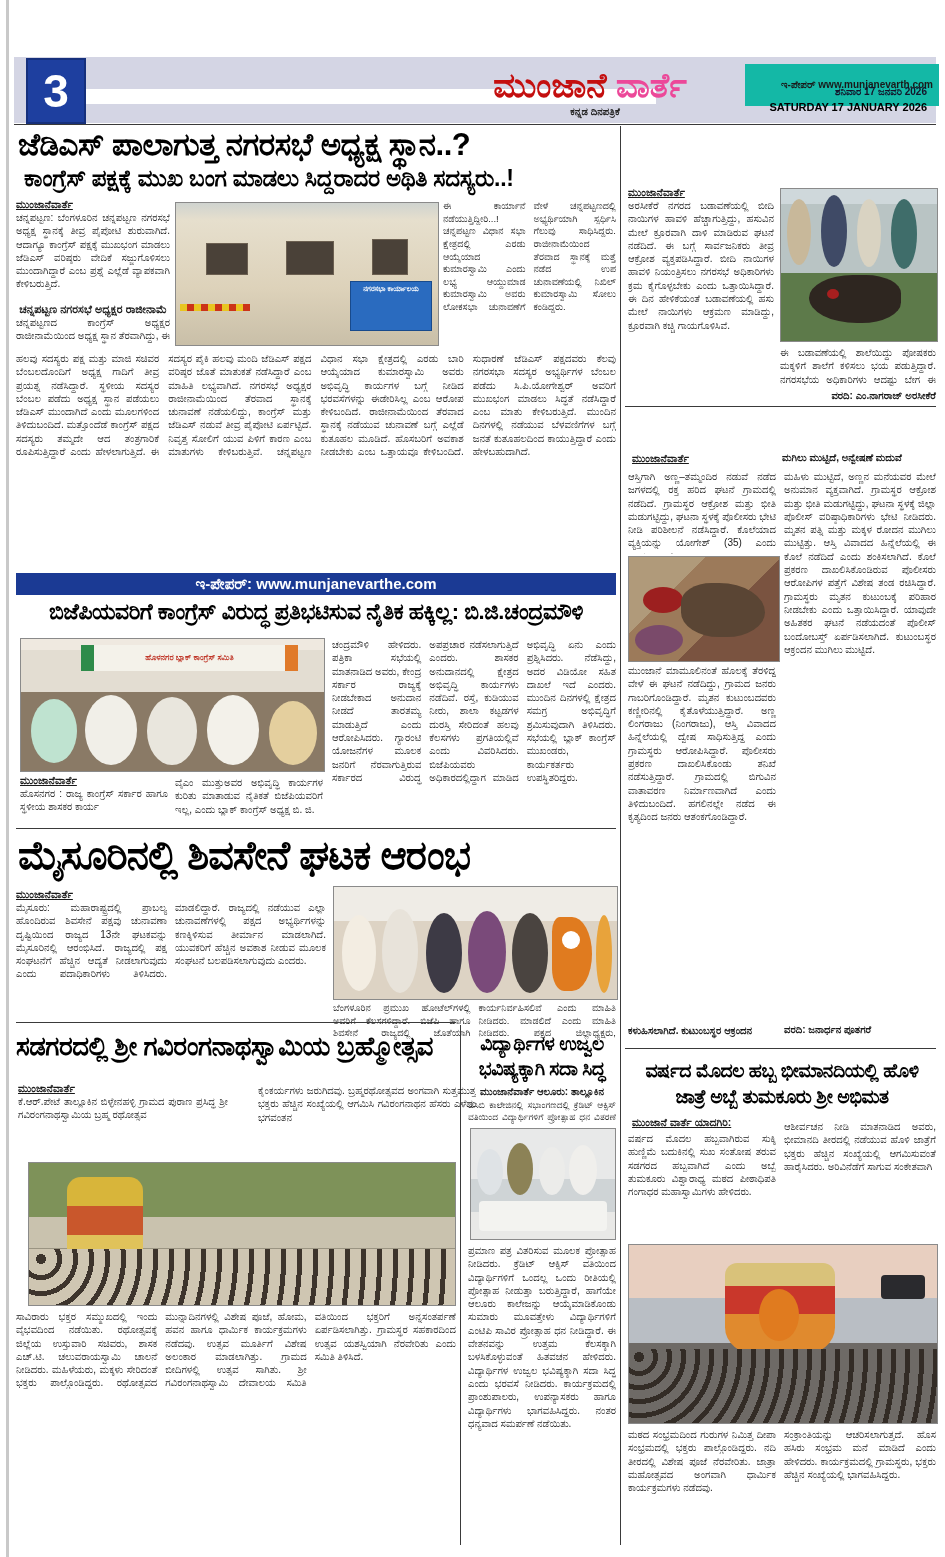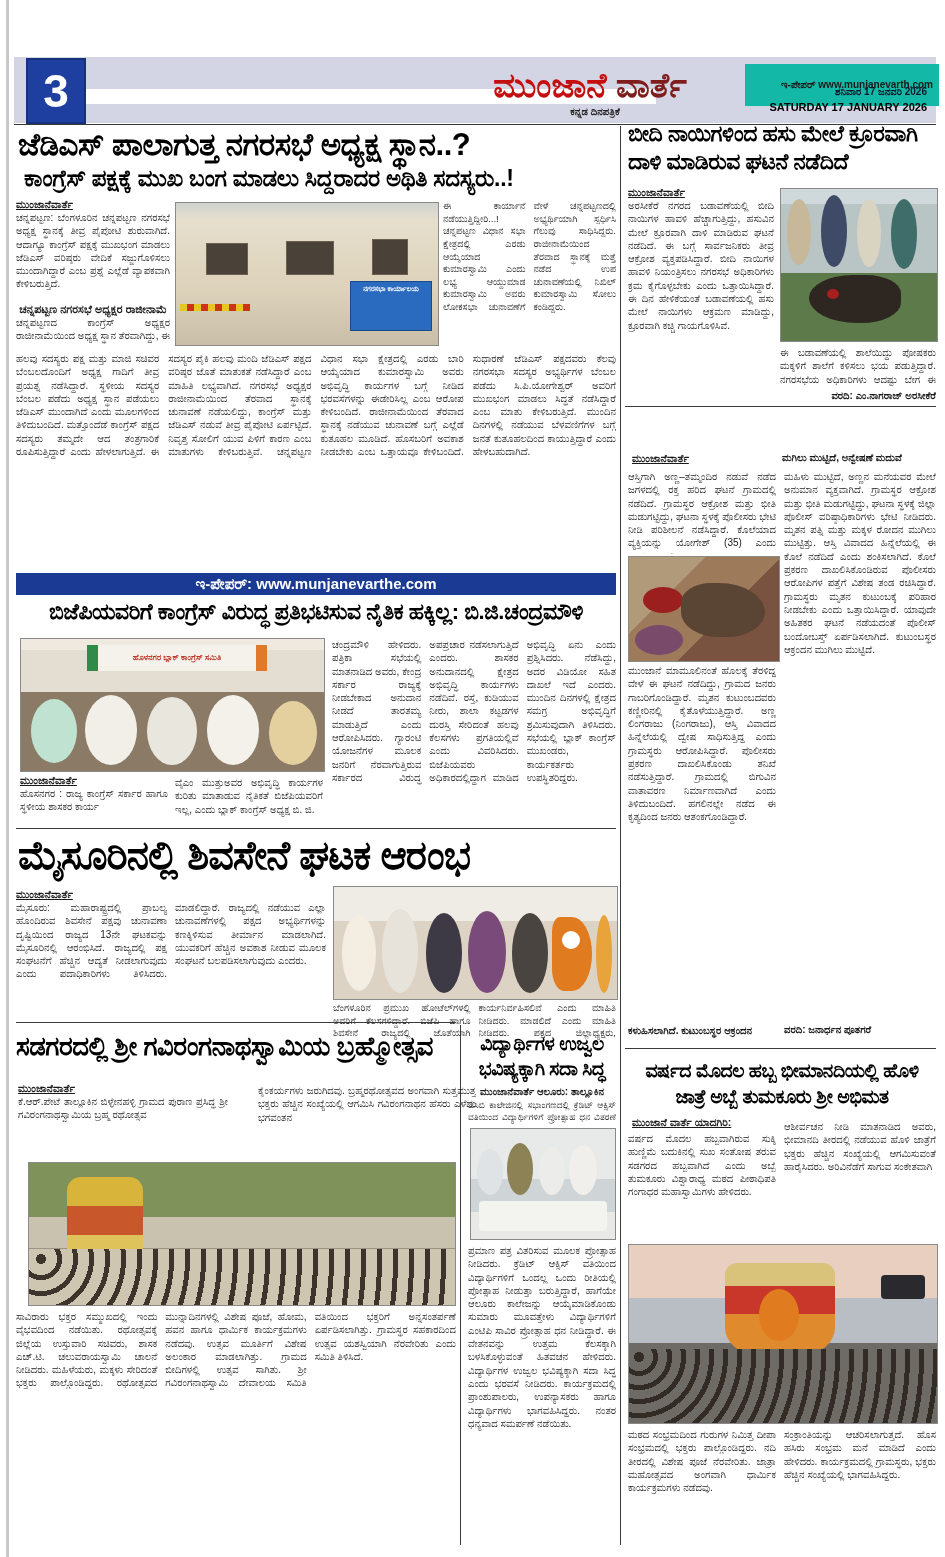--- a/index.html
+++ b/index.html
@@ -5,21 +5,21 @@
   html,body{margin:0;padding:0;background:#9a9a9a;}
   #page{position:relative;width:945px;height:1557px;background:#ffffff;margin:0 auto;
         font-family:"Liberation Sans","DejaVu Sans",sans-serif;color:#1a1a1a;overflow:hidden;}
   .abs{position:absolute;}
   .scanline{background:#c9c9c9;}
   
   .band{background:#d4d5e4;}
   .pagenum{background:#1e3f9f;color:#fff;font-weight:bold;font-size:46px;display:flex;align-items:center;justify-content:center;border:2px solid #16307c;}
   .whitestripe{background:#ffffff;}
   .mast-red{color:#c40f0f;font-weight:800;}
-  .mast-black{color:#7f1d1d;font-weight:800;}
+  .mast-black{color:#ec4899;font-weight:800;}
   .masthead{font-size:34px;letter-spacing:0px;white-space:nowrap;}
   .tagline{font-size:10px;font-weight:bold;color:#222;}
   .hdr-site{background:#14b8a6;font-size:10px;font-weight:bold;text-align:right;padding:15px 6px;}
   .hdr-date{font-size:10px;font-weight:bold;text-align:right;color:#14142a;}
   .hdr-date-en{font-size:11px;font-weight:800;text-align:right;color:#000;}
   
   .hrule{background:#3a3a3a;height:1px;}
   .vrule{background:#3a3a3a;width:1px;}
   
   .hl{font-weight:800;color:#000;line-height:1.08;letter-spacing:-0.5px;}
@@ -110,21 +110,21 @@
     <span>ಸುಧಾರಣೆ ಜೆಡಿಎಸ್ ಪಕ್ಷದವರು ಕೆಲವು ನಗರಸಭಾ ಸದಸ್ಯರ ಅಭ್ಯರ್ಥಿಗಳ ಬೆಂಬಲ ಪಡೆದು ಸಿ.ಪಿ.ಯೋಗೇಶ್ವರ್ ಅವರಿಗೆ ಮುಖಭಂಗ ಮಾಡಲು ಸಿದ್ಧತೆ ನಡೆಸಿದ್ದಾರೆ ಎಂಬ ಮಾತು ಕೇಳಿಬರುತ್ತಿದೆ. ಮುಂದಿನ ದಿನಗಳಲ್ಲಿ ನಡೆಯುವ ಬೆಳವಣಿಗೆಗಳ ಬಗ್ಗೆ ಜನತೆ ಕುತೂಹಲದಿಂದ ಕಾಯುತ್ತಿದ್ದಾರೆ ಎಂದು ಹೇಳಬಹುದಾಗಿದೆ.</span>
   </div>
 
   <div class="abs epaper" style="left:16px;top:573px;width:600px;height:22px;">
     <span>ಇ-ಪೇಪರ್: www.munjanevarthe.com</span>
   </div>
 
   <div class="abs hl hl-bjp" style="left:16px;top:600px;width:600px;">ಬಿಜೆಪಿಯವರಿಗೆ ಕಾಂಗ್ರೆಸ್ ವಿರುದ್ಧ ಪ್ರತಿಭಟಿಸುವ ನೈತಿಕ ಹಕ್ಕಿಲ್ಲ: ಬಿ.ಜಿ.ಚಂದ್ರಮೌಳಿ</div>
 
   <div class="abs photo ph-congress" style="left:20px;top:638px;width:303px;height:132px;">
-    <div class="banner-cong" style="left:66px;top:6px;width:180px;height:26px;">ಹೊಳನಗರ ಬ್ಲಾಕ್ ಕಾಂಗ್ರೆಸ್ ಸಮಿತಿ</div>
+    <div class="banner-cong" style="left:60px;top:6px;width:217px;height:26px;">ಹೊಳನಗರ ಬ್ಲಾಕ್ ಕಾಂಗ್ರೆಸ್ ಸಮಿತಿ</div>
     <div class="blob" style="left:10px;top:60px;width:46px;height:64px;background:#bfe3d0;"></div>
     <div class="blob" style="left:64px;top:56px;width:52px;height:70px;background:#f1efe8;"></div>
     <div class="blob" style="left:126px;top:58px;width:50px;height:68px;background:#e9e6dd;"></div>
     <div class="blob" style="left:186px;top:56px;width:52px;height:70px;background:#f3f1ea;"></div>
     <div class="blob" style="left:248px;top:62px;width:48px;height:64px;background:#e4cf9e;"></div>
   </div>
   <div class="abs" style="left:20px;top:774px;width:148px;">
     <div class="byline">ಮುಂಜಾನೆವಾರ್ತೆ</div>
     <div class="body-txt" style="height:34px;">ಹೊಸನಗರ : ರಾಜ್ಯ ಕಾಂಗ್ರೆಸ್ ಸರ್ಕಾರ ಹಾಗೂ ಸ್ಥಳೀಯ ಶಾಸಕರ ಕಾರ್ಯ</div>
   </div>
@@ -193,21 +193,20 @@
   <div class="abs photo ph-stud" style="left:470px;top:1128px;width:144px;height:110px;">
     <div class="blob" style="left:6px;top:20px;width:26px;height:46px;background:#dfe3e6;"></div>
     <div class="blob" style="left:36px;top:14px;width:26px;height:52px;background:#8c8256;"></div>
     <div class="blob" style="left:68px;top:18px;width:26px;height:48px;background:#ececea;"></div>
     <div class="blob" style="left:98px;top:16px;width:28px;height:50px;background:#f0efec;"></div>
     <div class="blob" style="left:8px;top:72px;width:128px;height:30px;background:#f3f3f0;border-radius:4px;"></div>
   </div>
 
   <div class="abs body-txt" style="left:468px;top:1244px;width:148px;height:298px;">ಪ್ರಮಾಣ ಪತ್ರ ವಿತರಿಸುವ ಮೂಲಕ ಪ್ರೋತ್ಸಾಹ ನೀಡಿದರು. ಕ್ರೆಡಿಟ್ ಆಕ್ಸಿಸ್ ವತಿಯಿಂದ ವಿದ್ಯಾರ್ಥಿಗಳಿಗೆ ಒಂದಲ್ಲ ಒಂದು ರೀತಿಯಲ್ಲಿ ಪ್ರೋತ್ಸಾಹ ನೀಡುತ್ತಾ ಬರುತ್ತಿದ್ದಾರೆ, ಹಾಗೆಯೇ ಆಲೂರು ಕಾಲೇಜನ್ನು ಆಯ್ಕೆಮಾಡಿಕೊಂಡು ಸುಮಾರು ಮೂವತ್ತೇಳು ವಿದ್ಯಾರ್ಥಿಗಳಿಗೆ ಎಂಟಿಪಿ ಸಾವಿರ ಪ್ರೋತ್ಸಾಹ ಧನ ನೀಡಿದ್ದಾರೆ. ಈ ವೇತನವನ್ನು ಉತ್ತಮ ಕೆಲಸಕ್ಕಾಗಿ ಬಳಸಿಕೊಳ್ಳುವಂತೆ ಹಿತವಚನ ಹೇಳಿದರು. ವಿದ್ಯಾರ್ಥಿಗಳ ಉಜ್ವಲ ಭವಿಷ್ಯಕ್ಕಾಗಿ ಸದಾ ಸಿದ್ಧ ಎಂದು ಭರವಸೆ ನೀಡಿದರು. ಕಾರ್ಯಕ್ರಮದಲ್ಲಿ ಪ್ರಾಂಶುಪಾಲರು, ಉಪನ್ಯಾಸಕರು ಹಾಗೂ ವಿದ್ಯಾರ್ಥಿಗಳು ಭಾಗವಹಿಸಿದ್ದರು. ನಂತರ ಧನ್ಯವಾದ ಸಮರ್ಪಣೆ ನಡೆಯಿತು.</div>
 
-  <div class="abs hl hl-dog" style="left:628px;top:120px;width:308px;">ಬೀದಿ ನಾಯಿಗಳಿಂದ ಹಸು ಮೇಲೆ ಕ್ರೂರವಾಗಿ ದಾಳಿ ಮಾಡಿರುವ ಘಟನೆ ನಡೆದಿದೆ</div>
 
   <div class="abs" style="left:628px;top:186px;width:146px;">
     <div class="byline">ಮುಂಜಾನೆವಾರ್ತೆ</div>
     <div class="body-txt" style="height:196px;">ಅರಸೀಕೆರೆ ನಗರದ ಬಡಾವಣೆಯಲ್ಲಿ ಬೀದಿ ನಾಯಿಗಳ ಹಾವಳಿ ಹೆಚ್ಚಾಗುತ್ತಿದ್ದು, ಹಸುವಿನ ಮೇಲೆ ಕ್ರೂರವಾಗಿ ದಾಳಿ ಮಾಡಿರುವ ಘಟನೆ ನಡೆದಿದೆ. ಈ ಬಗ್ಗೆ ಸಾರ್ವಜನಿಕರು ತೀವ್ರ ಆಕ್ರೋಶ ವ್ಯಕ್ತಪಡಿಸಿದ್ದಾರೆ. ಬೀದಿ ನಾಯಿಗಳ ಹಾವಳಿ ನಿಯಂತ್ರಿಸಲು ನಗರಸಭೆ ಅಧಿಕಾರಿಗಳು ಕ್ರಮ ಕೈಗೊಳ್ಳಬೇಕು ಎಂದು ಒತ್ತಾಯಿಸಿದ್ದಾರೆ. ಈ ದಿನ ಹೇಳಿಕೆಯಂತೆ ಬಡಾವಣೆಯಲ್ಲಿ ಹಸು ಮೇಲೆ ನಾಯಿಗಳು ಆಕ್ರಮಣ ಮಾಡಿದ್ದು, ಕ್ರೂರವಾಗಿ ಕಚ್ಚಿ ಗಾಯಗೊಳಿಸಿವೆ.</div>
   </div>
 
   <div class="abs photo ph-cow" style="left:780px;top:188px;width:156px;height:152px;">
     <div class="blob" style="left:6px;top:10px;width:24px;height:66px;background:#c8b89a;"></div>
     <div class="blob" style="left:40px;top:6px;width:26px;height:72px;background:#3f4a66;"></div>
     <div class="blob" style="left:76px;top:10px;width:24px;height:68px;background:#d9d3c2;"></div>

